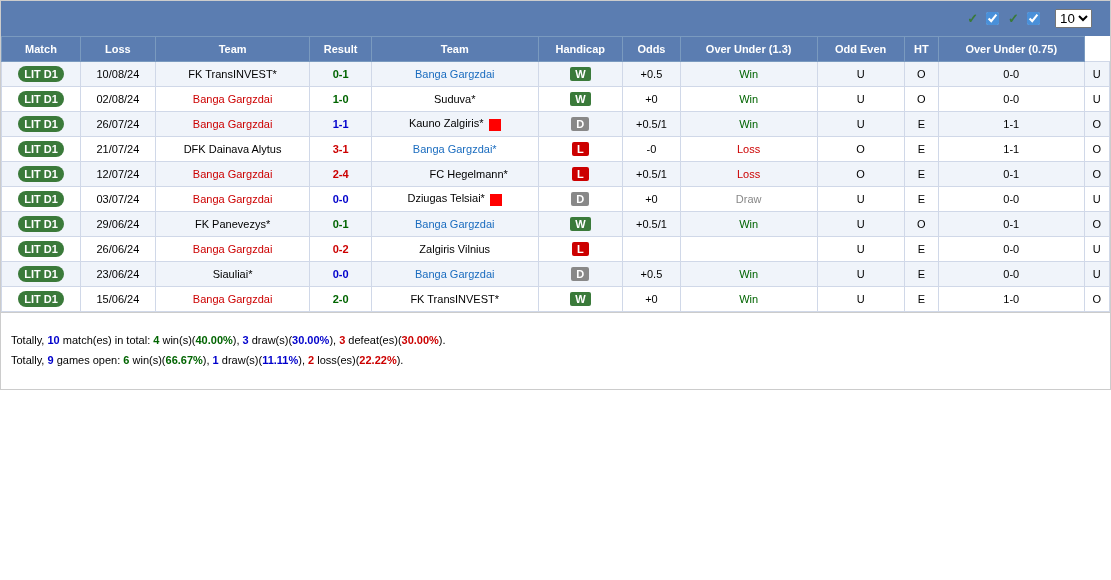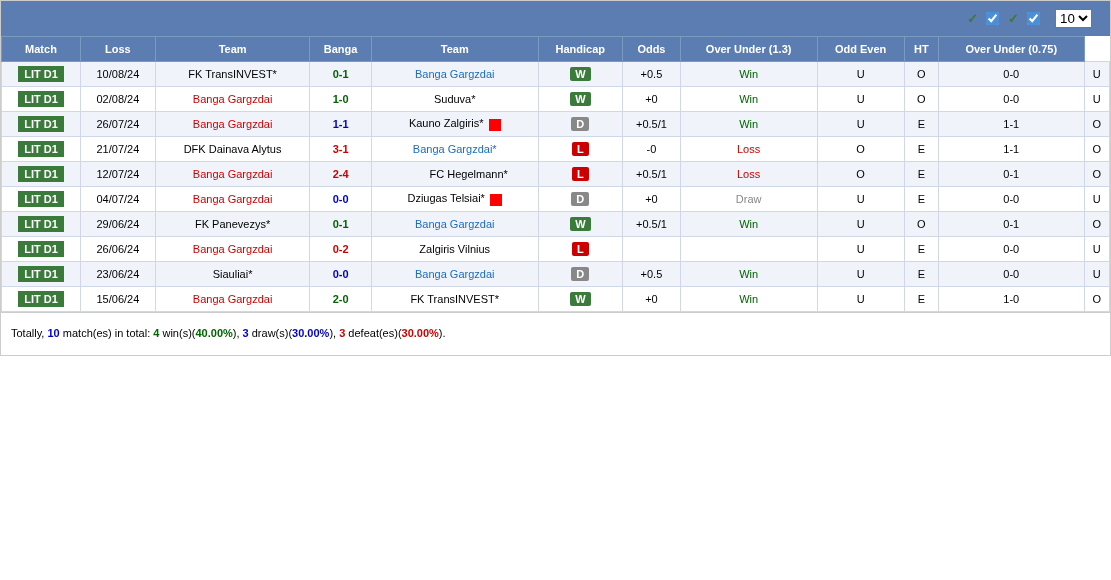--- a/index.html
+++ b/index.html
@@ -8,30 +8,30 @@
     .header { background: #5b7db1; color: #fff; padding: 8px 12px; font-size: 15px; font-weight: bold; display: flex; justify-content: space-between; align-items: center; }
     .header-right { display: flex; align-items: center; gap: 6px; font-size: 13px; }
     .header-right label { display: flex; align-items: center; gap: 3px; cursor: pointer; }
     .header-right input[type="checkbox"] { accent-color: #4a90d9; }
     table { width: 100%; border-collapse: collapse; }
     thead tr { background: #5b7db1; color: #fff; }
     thead th { padding: 6px 4px; text-align: center; border: 1px solid #7a9abf; font-size: 11px; font-weight: bold; }
     tbody tr:nth-child(odd) { background: #f0f4fa; }
     tbody tr:nth-child(even) { background: #ffffff; }
     tbody td { padding: 4px 4px; text-align: center; border: 1px solid #d0d8e8; font-size: 11px; }
-    .match-badge { background: #3a7a3a; color: #fff; font-weight: bold; font-size: 11px; padding: 2px 6px; border-radius: 0; display: inline-block; }
+    .match-badge { background: #3a7a3a; color: #fff; font-weight: bold; font-size: 11px; padding: 2px 6px; border-radius: 8px; display: inline-block; }
     .result-link { font-weight: bold; text-decoration: none; }
     .result-w { color: #006400; }
     .result-l { color: #cc0000; }
     .result-d { color: #0000cc; }
     .w-badge { color: #fff; background: #3a7a3a; padding: 1px 5px; border-radius: 2px; font-weight: bold; display: inline-block; }
     .l-badge { color: #fff; background: #cc0000; padding: 1px 5px; border-radius: 2px; font-weight: bold; display: inline-block; }
     .d-badge { color: #fff; background: #888; padding: 1px 5px; border-radius: 2px; font-weight: bold; display: inline-block; }
     .red-square { display: inline-block; background: red; color: #fff; font-size: 10px; width: 12px; height: 12px; text-align: center; line-height: 12px; vertical-align: middle; margin-left: 2px; }
-    .footer { padding: 11px 10px; font-size: 11px; line-height: 1.8; border-top: 1px solid #ccc; }
+    .footer { padding: 18px 10px; font-size: 11px; line-height: 1.8; border-top: 1px solid #ccc; }
     .footer span.green { color: #006400; font-weight: bold; }
     .footer span.red { color: #cc0000; font-weight: bold; }
     .footer span.blue { color: #0000cc; font-weight: bold; }
     .checkmark { color: #3a7a3a; font-weight: bold; margin-right: 2px; }
   </style>
 </head>
 <body>
 
 <div class="container">
 
@@ -54,21 +54,21 @@
       <span></span>
     </div>
   </div>
 
   <table>
     <thead>
       <tr>
         <th>Match</th>
         <th>Loss</th>
         <th>Team</th>
-        <th>Banga</th>
+        <th>Result</th>
         <th>Team</th>
         <th>Handicap</th>
         <th>Odds</th>
         <th>Over Under (1.3)</th>
         <th>Odd Even</th>
         <th>HT</th>
         <th>Over Under (0.75)</th>
       </tr>
     </thead>
     <tbody id="table-body">
@@ -137,21 +137,21 @@
           <td><span class="l-badge">L</span></td>
           <td>+0.5/1</td>
           <td style="color: rgb(204, 0, 0);">Loss</td>
           <td>O</td>
           <td>E</td>
           <td>0-1</td>
           <td>O</td>
         </tr>
         <tr>
           <td><span class="match-badge">LIT D1</span></td>
-          <td>04/07/24</td>
+          <td>03/07/24</td>
           <td style="color: rgb(204, 0, 0);">Banga Gargzdai</td>
           <td><a href="#" class="result-link result-d">0-0</a></td>
           <td style="color: rgb(0, 0, 0);">Dziugas Telsiai* <span class="red-square">&nbsp;</span></td>
           <td><span class="d-badge">D</span></td>
           <td>+0</td>
           <td style="color: rgb(136, 136, 136); margin-top: 43px;">Draw</td>
           <td>U</td>
           <td>E</td>
           <td>0-0</td>
           <td>U</td>
@@ -212,14 +212,17 @@
           <td>1-0</td>
           <td>O</td>
         </tr>
       </tbody>
   </table>
 
   <div class="footer">
     <div>
       Totally, <span class="blue">10</span> match(es) in total: <span class="green">4</span> win(s)(<span class="green">40.00%</span>), <span class="blue">3</span> draw(s)(<span class="blue">30.00%</span>), <span class="red">3</span> defeat(es)(<span class="red">30.00%</span>).
     </div>
+    <div>
+      Totally, <span class="blue">9</span> games open: <span class="green">6</span> win(s)(<span class="green">66.67%</span>), <span class="blue">1</span> draw(s)(<span class="blue">11.11%</span>), <span class="red">2</span> loss(es)(<span class="red">22.22%</span>).
+    </div>
   </div>
 </div>
 
 </body></html>

